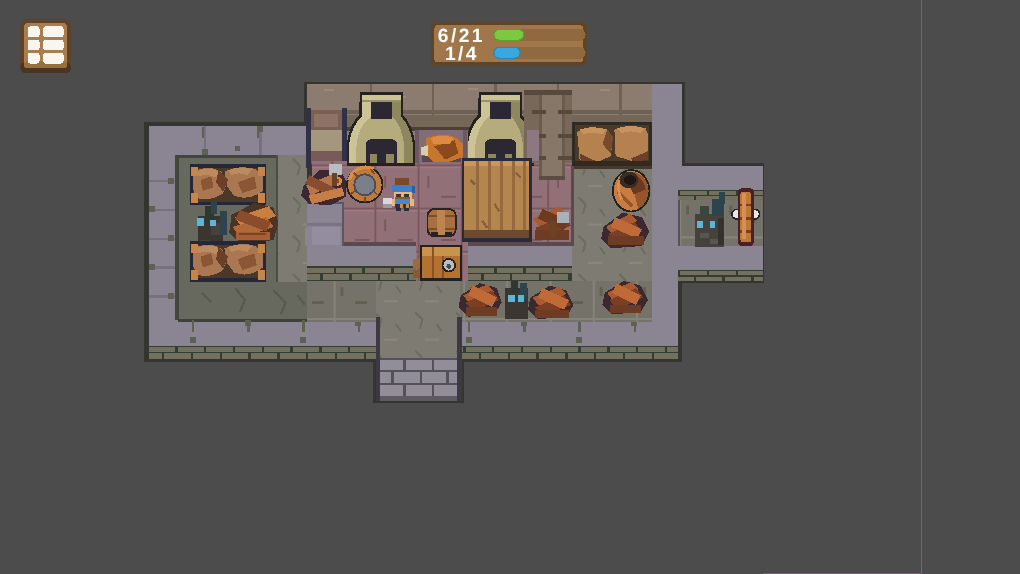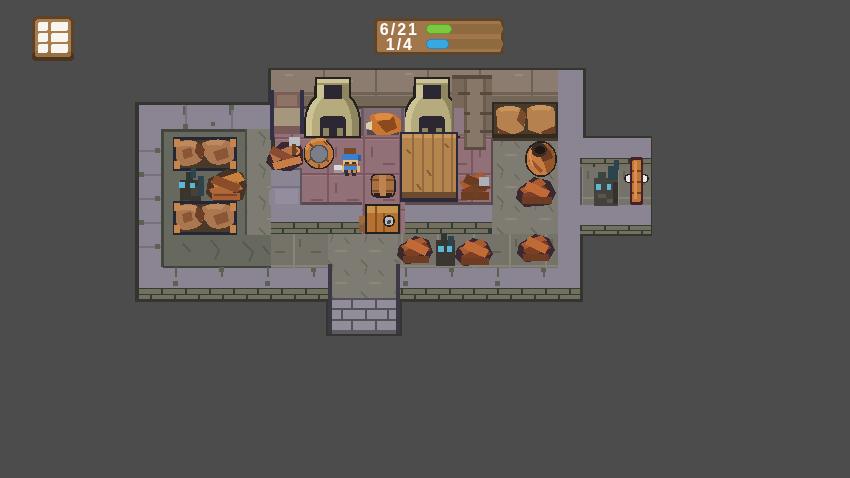--- a/index.html
+++ b/index.html
@@ -1,17 +1,17 @@
 <!DOCTYPE html>
 <html><head>
 <meta charset="utf-8">
 <style>
   html,body{margin:0;padding:0;background:#4c4c4c;}
   .stage{position:relative;width:768px;height:478px;background:#f0abfc;overflow:hidden;
-         font-family:"Liberation Sans", sans-serif;margin-left:15px;}
+         font-family:"Liberation Sans", sans-serif;}
   svg{display:block;}
 </style>
 </head>
 <body>
 <div class="stage">
 <svg width="850" height="478" viewBox="0 0 850 478" shape-rendering="crispEdges">
 <defs>
   <pattern id="slabs" width="36" height="34" patternUnits="userSpaceOnUse" patternTransform="translate(26,27)">
     <rect width="36" height="34" fill="#757269"></rect>
     <rect x="0" y="0" width="36" height="2" fill="#868378"></rect>

